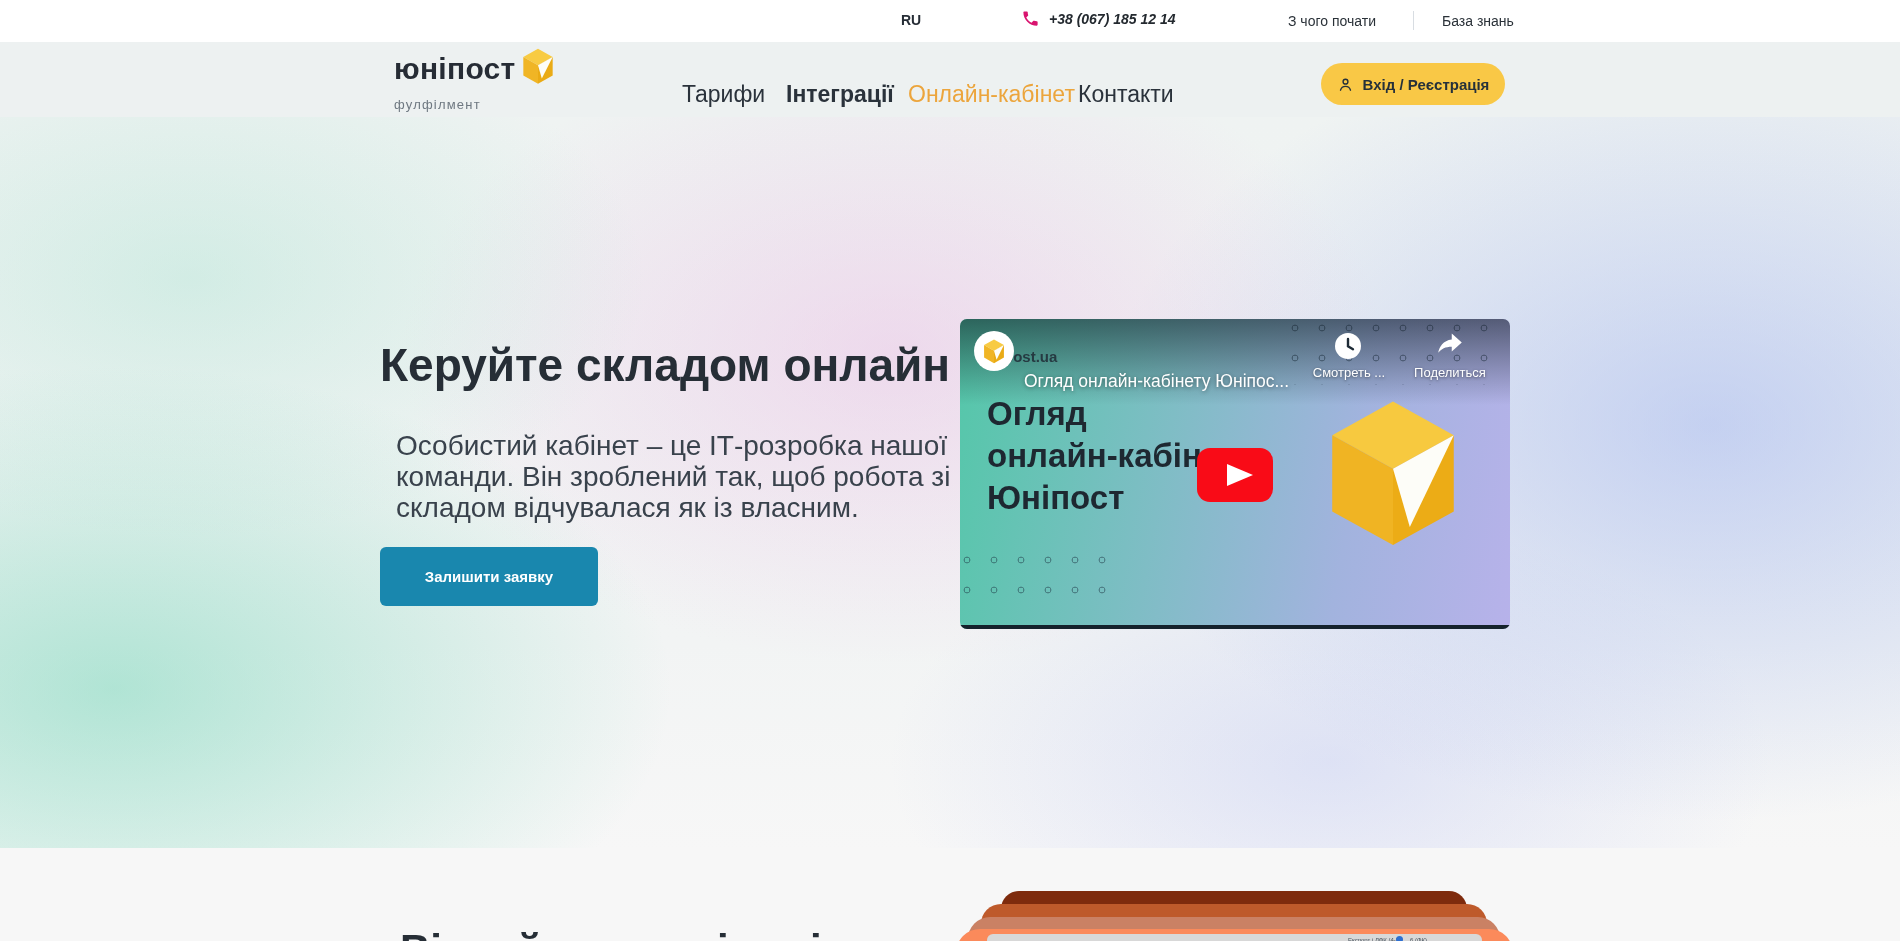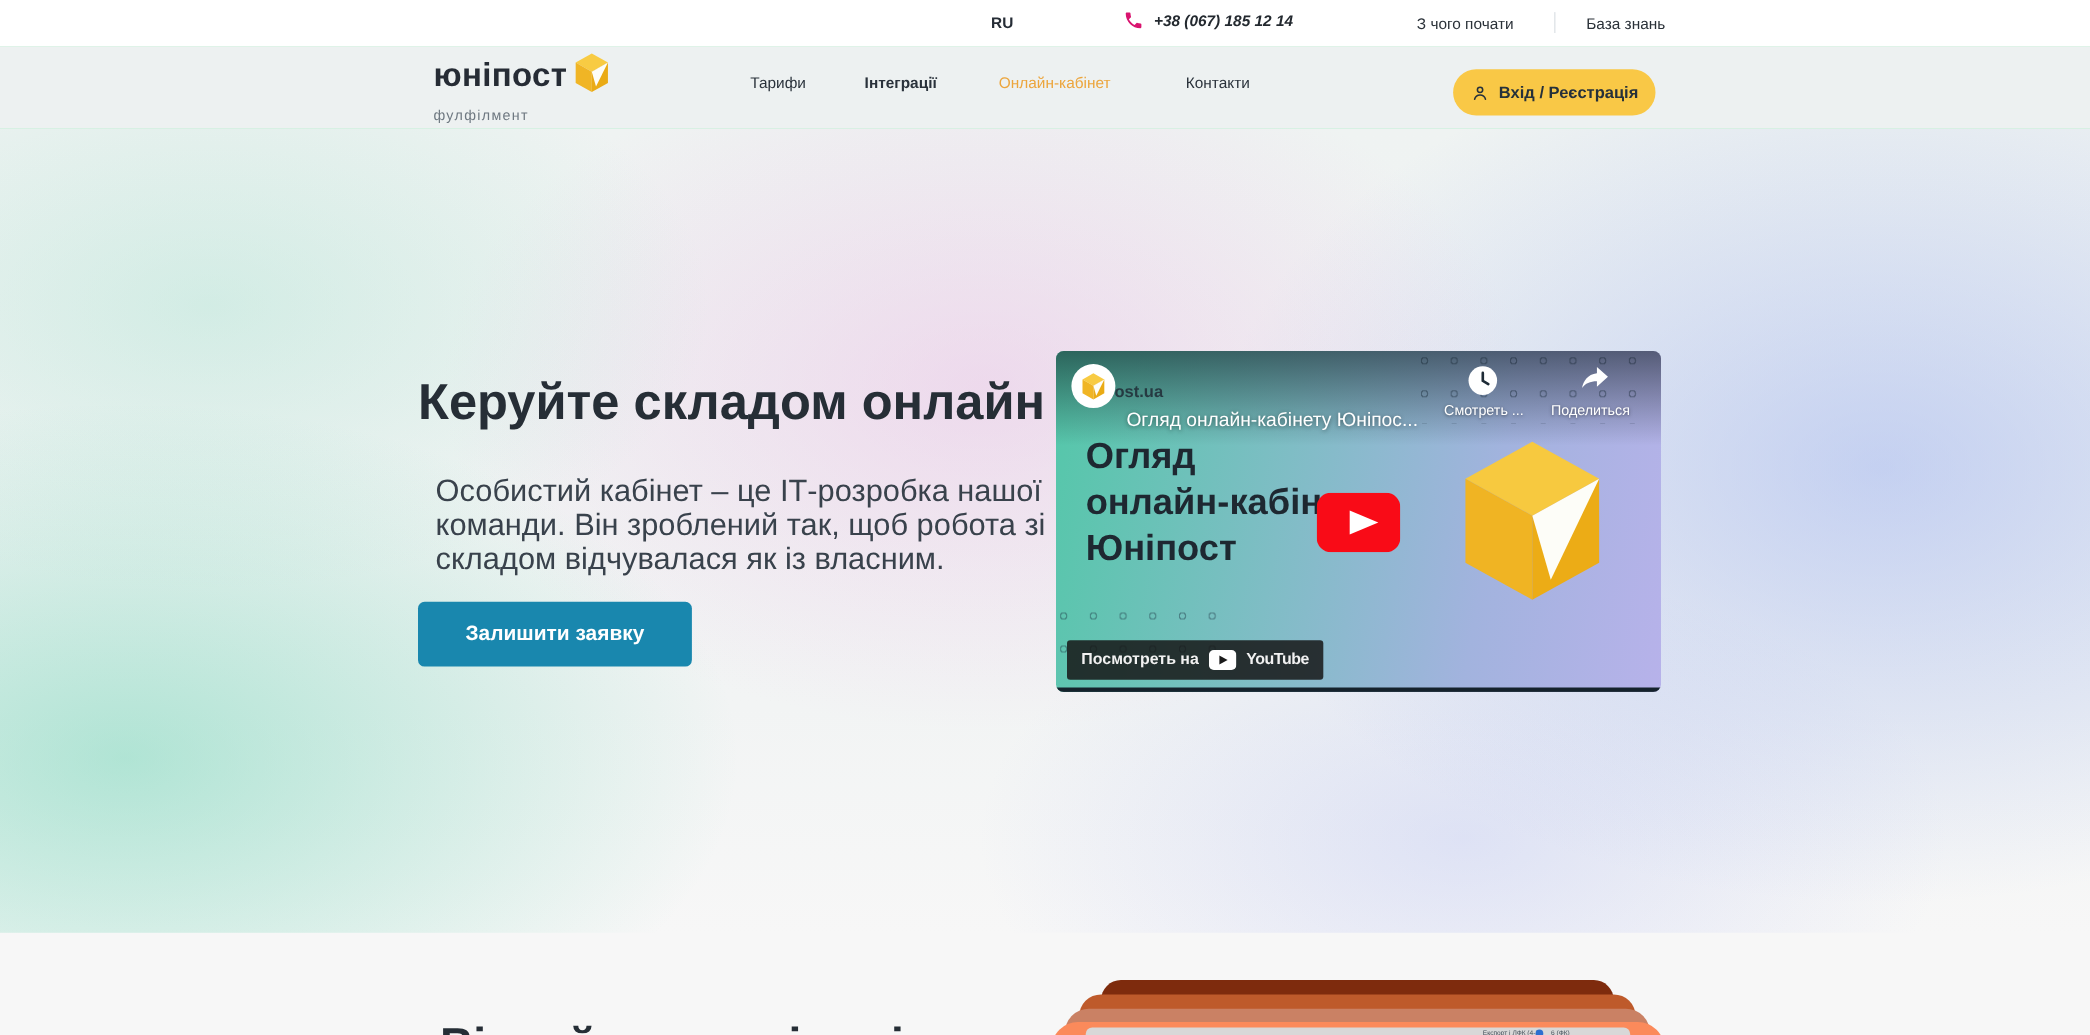--- a/index.html
+++ b/index.html
@@ -14,40 +14,40 @@
   .topbar .phone-num { font-size:14px; font-weight:600; color:#23292F;font-style:italic; }
   .topbar .toplink { position:absolute; top:13px; font-size:14px; color:#2A3138; cursor:pointer; }
   .topbar .divider { position:absolute; left:1413px; top:11px; width:1px; height:19px; background:#D8DDE2; }
 
   
   .header { position:absolute; left:0; top:42px; width:1900px; height:75px; background:#EDF1F1; z-index:29; }
   .logo { position:absolute; left:394px; top:11px; width:170px; height:54px; cursor:pointer; }
   .logo-text { font-size:30px; font-weight:700; color:#262C35; letter-spacing:.3px; line-height:32px; }
   .logo-sub { font-size:13px; color:#6E7881; letter-spacing:1.2px; margin-top:12px; }
   .logo-cube { position:absolute; left:128px; top:-5px; }
-  .nav-item { position:absolute; top:21px; font-size:14px; color:#2A323B; cursor:pointer; line-height:24px; }
+  .nav-item { position:absolute; top:40px; font-size:23px; color:#2A323B; cursor:pointer; line-height:24px; }
   .nav-item.active { color:#ECA53C; }
   .login-btn { position:absolute; left:1321px; top:21px; width:184px; height:42px; background:#F9C846; border:none;
                border-radius:21px; display:flex; align-items:center; justify-content:center; gap:9px; cursor:pointer; }
   .login-btn span { font-size:15px; font-weight:700; color:#26313A; }
 
   
   .hero-bg { position:absolute; left:0; top:117px; width:1900px; height:733px;
     background:
       radial-gradient(900px 520px at 6% 78%,  rgba(84,205,168,0.42), transparent 62%),
       radial-gradient(760px 430px at 10% 22%, rgba(150,222,200,0.33), transparent 60%),
       radial-gradient(820px 520px at 47% 32%, rgba(233,178,226,0.40), transparent 60%),
       radial-gradient(980px 640px at 90% 42%, rgba(148,170,238,0.48), transparent 62%),
       radial-gradient(760px 420px at 70% 88%, rgba(168,180,242,0.30), transparent 58%),
       linear-gradient(180deg,#EFF3F2 0%, #F2F4F4 72%, #F7F7F7 100%);
   }
   .hero-title { position:absolute; left:380px; top:337px; font-size:46px; font-weight:700; color:#262E36; line-height:56px; }
   .hero-text { position:absolute; left:396px; top:430px; width:568px; font-size:28px; color:#39424C; line-height:31px; }
-  .cta-btn { position:absolute; left:380px; top:547px; width:249px; height:59px; background:#1987AE; border:none;
-             border-radius:6px; color:#FFF; font-size:19px; font-weight:700; cursor:pointer; font-family:"Liberation Sans",sans-serif; }
+  .cta-btn { position:absolute; left:380px; top:547px; width:218px; height:59px; background:#1987AE; border:none;
+             border-radius:6px; color:#FFF; font-size:15px; font-weight:700; cursor:pointer; font-family:"Liberation Sans",sans-serif; }
 
   
   .video { position:absolute; left:960px; top:319px; width:550px; height:310px; border-radius:7px; overflow:hidden;
            background:linear-gradient(100deg,#54C7A9 0%, #7FBDC5 38%, #A2B3DE 70%, #B7B2EA 100%); cursor:pointer; z-index:5; }
   .video .top-shade { position:absolute; left:0; top:0; width:100%; height:86px;
            background:linear-gradient(180deg, rgba(10,20,28,.55), rgba(10,20,28,0)); }
   .dots { position:absolute;
           background-image:radial-gradient(circle at 5px 5px, transparent 2.2px, rgba(22,42,58,.42) 2.2px, rgba(22,42,58,.42) 3.4px, transparent 3.6px);
           background-size:27px 30px; }
   .dots.tr { left:330px; top:4px;  width:214px; height:62px; }
@@ -143,48 +143,40 @@
 
     <svg class="vt-iconbtn" style="left:373px; top:12px;" width="30" height="30" viewBox="0 0 30 30">
       <circle cx="15" cy="15" r="13" fill="#FFF"></circle>
       <path d="M15 8v7.2l5 3" fill="none" stroke="#1E2B36" stroke-width="2.4" stroke-linecap="round"></path>
     </svg>
     <span class="vt-label" style="left:349px; width:80px; text-align:center;">Смотреть ...</span>
 
     <svg class="vt-iconbtn" style="left:476px; top:13px;" width="28" height="26" viewBox="0 0 24 22">
       <path fill="#FFF" d="M13.5 5.2V1.2l8.6 7.7-8.6 7.7v-4.2c-5.4 0-9 1.7-11.6 5.3 1-5.3 4.2-10.6 11.6-11.5z"></path>
     </svg>
-    <span class="vt-label" style="left:450px; width:80px; text-align:left;">Поделиться</span>
+    <span class="vt-label" style="left:450px; width:80px; text-align:center;">Поделиться</span>
 
     <div class="thumb-heading">
       <div>Огляд</div>
       <div>онлайн-кабінету</div>
       <div>Юніпост</div>
     </div>
 
     <svg class="play-btn" viewBox="0 0 76 54">
       <rect x="0" y="0" width="76" height="54" rx="13" fill="#F90B17"></rect>
       <polygon points="30,16 56,27 30,38" fill="#FFF"></polygon>
     </svg>
 
     <svg class="thumb-cube" width="130" height="150" viewBox="0 0 100 116">
       <polygon points="50,2 97,28 50,54 3,28" fill="#F7C93F"></polygon>
       <polygon points="3,28 50,54 50,113 3,87" fill="#F0B423"></polygon>
       <polygon points="50,54 97,28 97,87 50,113" fill="#ECAC16"></polygon>
       <polygon points="50,54 97,28 63,99" fill="#FDFDF8"></polygon>
     </svg>
 
-    <div class="watch-on">
-      <span>Посмотреть на</span>
-      <svg width="25" height="18" viewBox="0 0 25 18">
-        <rect x="0" y="0" width="25" height="18" rx="4.5" fill="#FFF"></rect>
-        <polygon points="9.5,5 17,9 9.5,13" fill="#1A1A1A"></polygon>
-      </svg>
-      <span class="yt-word">YouTube</span>
-    </div>
     <div class="bottom-strip"></div>
   </div>
 
   <div class="below-bg"></div>
   <div class="card c1"></div>
   <div class="card c2"></div>
   <div class="card c3"></div>
   <div class="card c4"></div>
   <div class="card cgray">
     <span class="mini-text" style="left:361px;">Експорт і ЛФК (4-3</span>

